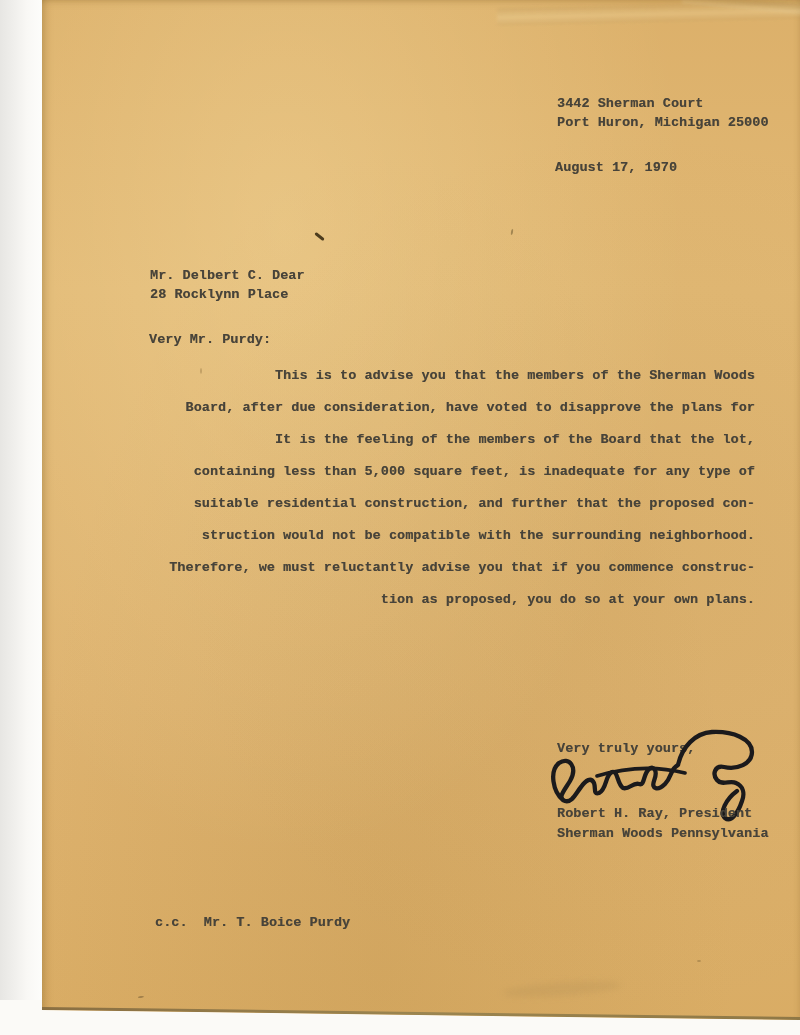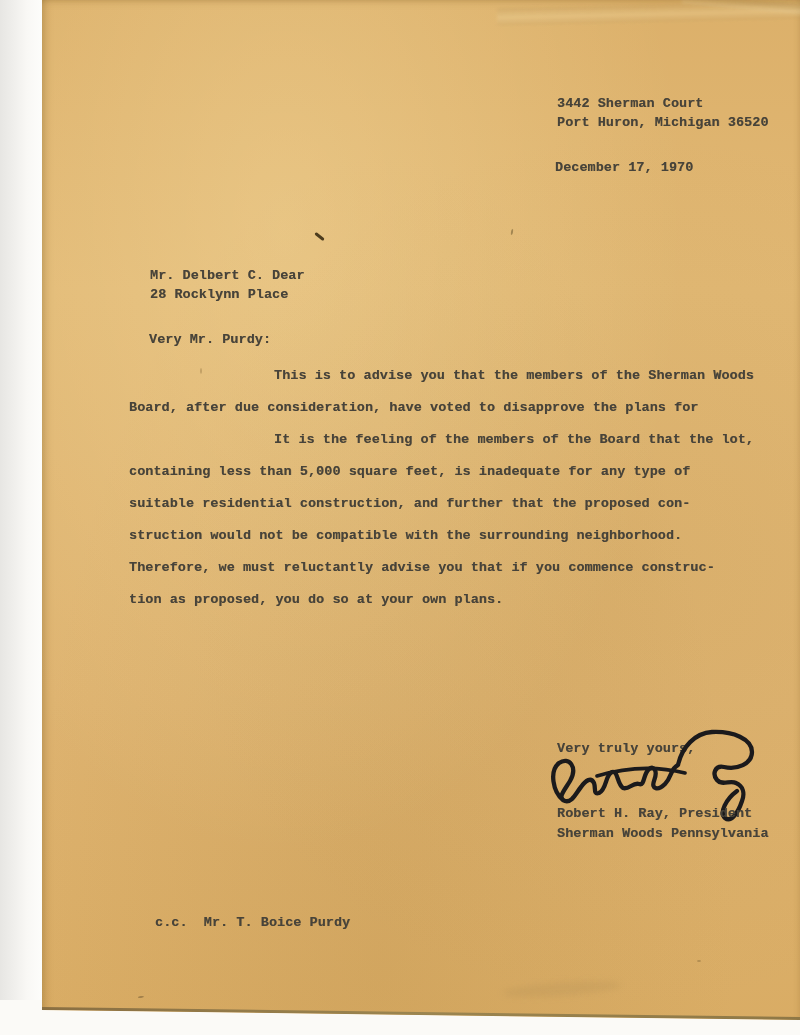--- a/index.html
+++ b/index.html
@@ -81,26 +81,27 @@
     text-shadow: 0.3px 0.3px 0.5px rgba(70,64,50,0.55);
   }
   .body-line {
     position: relative;
     height: 32px;
     line-height: 32px;
     white-space: pre;
   }
   .body-block {
     position: absolute;
-    left: 87px; top: 360px;
+    left: 73px; top: 360px;
     width: 640px;
     color: #47433a;
     font: 700 13.4px "Liberation Mono", "DejaVu Sans Mono", monospace;
     letter-spacing: 0.1px;
     text-shadow: 0.3px 0.3px 0.5px rgba(70,64,50,0.55);
+    text-align: right;
   }
   .indent { padding-left: 145px; }
   
   .signature {
     position: absolute;
     left: 505px; top: 724px;
     width: 232px; height: 106px;
   }
   
   .pen-mark {
@@ -133,23 +134,23 @@
 
   <div class="scan-strip"></div>
   <div class="scan-bottom"></div>
 
   <div class="paper">
 
     <div class="crease-top"></div>
     <div class="crease-corner"></div>
 
     <div class="typed" style="left:515px; top:94px;">3442 Sherman Court</div>
-    <div class="typed" style="left:515px; top:113px;">Port Huron, Michigan 36520</div>
-
-    <div class="typed" style="left:513px; top:158px;">December 17, 1970</div>
+    <div class="typed" style="left:515px; top:113px;">Port Huron, Michigan 25000</div>
+
+    <div class="typed" style="left:513px; top:158px;">August 17, 1970</div>
 
     <div class="pen-mark"></div>
     <div class="speck speck-a"></div>
 
     <div class="typed" style="left:108px; top:266px;">Mr. Delbert C. Dear</div>
     <div class="typed" style="left:108px; top:285px;">28 Rocklynn Place</div>
 
     <div class="typed" style="left:107px; top:330px;">Very Mr. Purdy:</div>
 
     <div class="body-block">

